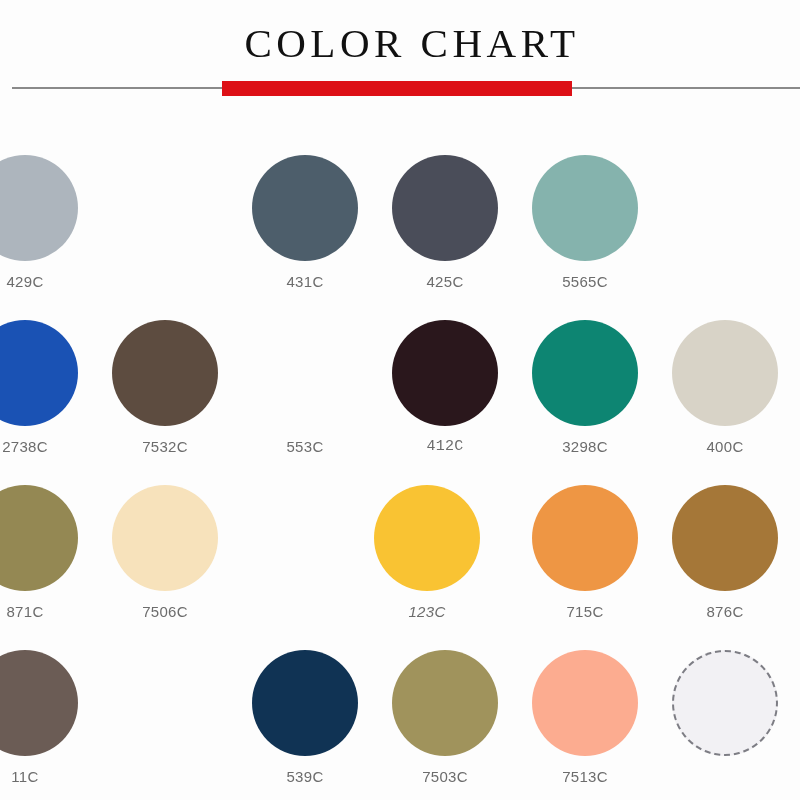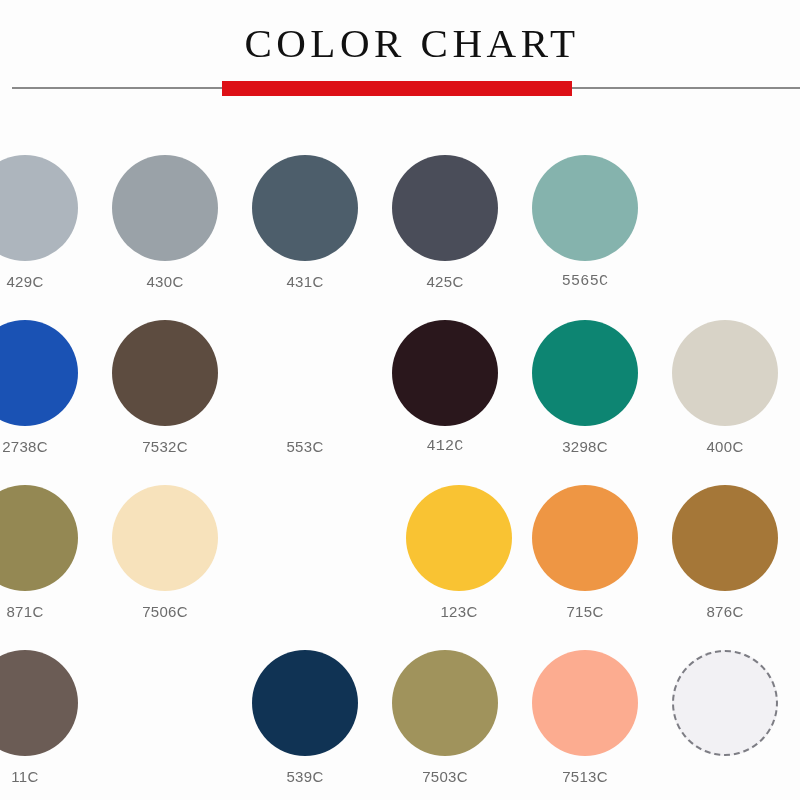--- a/index.html
+++ b/index.html
@@ -106,33 +106,29 @@
   <div id="header-rule"></div>
   <div id="header-accent-bar"></div>
 </div>
 
 <div id="swatch-grid">
     <div class="swatch-row">
       <div class="swatch-cell" style="left: -45px;">
         <div class="swatch-disc" style="background: rgb(173, 181, 189);"></div>
         <div class="swatch-label">429C</div>
       </div>
-      <div class="swatch-cell" style="left: 95px;">
-        <div class="swatch-disc" style="background: rgb(154, 162, 168);"></div>
-        <div class="swatch-label">430C</div>
-      </div>
       <div class="swatch-cell" style="left: 235px;">
         <div class="swatch-disc" style="background: rgb(77, 94, 107);"></div>
         <div class="swatch-label">431C</div>
       </div>
       <div class="swatch-cell" style="left: 375px;">
         <div class="swatch-disc" style="background: rgb(74, 77, 89);"></div>
         <div class="swatch-label">425C</div>
       </div>
-      <div class="swatch-cell" style="left: 515px; font-family: Liberation Mono, monospace;">
+      <div class="swatch-cell" style="left: 515px;">
         <div class="swatch-disc" style="background: rgb(133, 179, 173);"></div>
         <div class="swatch-label">5565C</div>
       </div>
     </div>
     <div class="swatch-row">
       <div class="swatch-cell" style="left: -45px;">
         <div class="swatch-disc" style="background: rgb(26, 82, 180);"></div>
         <div class="swatch-label">2738C</div>
       </div>
       <div class="swatch-cell" style="left: 95px;">
@@ -158,21 +154,21 @@
     </div>
     <div class="swatch-row">
       <div class="swatch-cell" style="left: -45px;">
         <div class="swatch-disc" style="background: rgb(148, 136, 83);"></div>
         <div class="swatch-label">871C</div>
       </div>
       <div class="swatch-cell" style="left: 95px;">
         <div class="swatch-disc" style="background: rgb(247, 226, 187);"></div>
         <div class="swatch-label">7506C</div>
       </div>
-      <div class="swatch-cell" style="left: 389px;">
+      <div class="swatch-cell" style="left: 357px; font-style: italic;">
         <div class="swatch-disc" style="background: rgb(249, 195, 51);"></div>
         <div class="swatch-label">123C</div>
       </div>
       <div class="swatch-cell" style="left: 515px;">
         <div class="swatch-disc" style="background: rgb(238, 150, 68);"></div>
         <div class="swatch-label">715C</div>
       </div>
       <div class="swatch-cell" style="left: 655px;">
         <div class="swatch-disc" style="background: rgb(165, 119, 56);"></div>
         <div class="swatch-label">876C</div>

